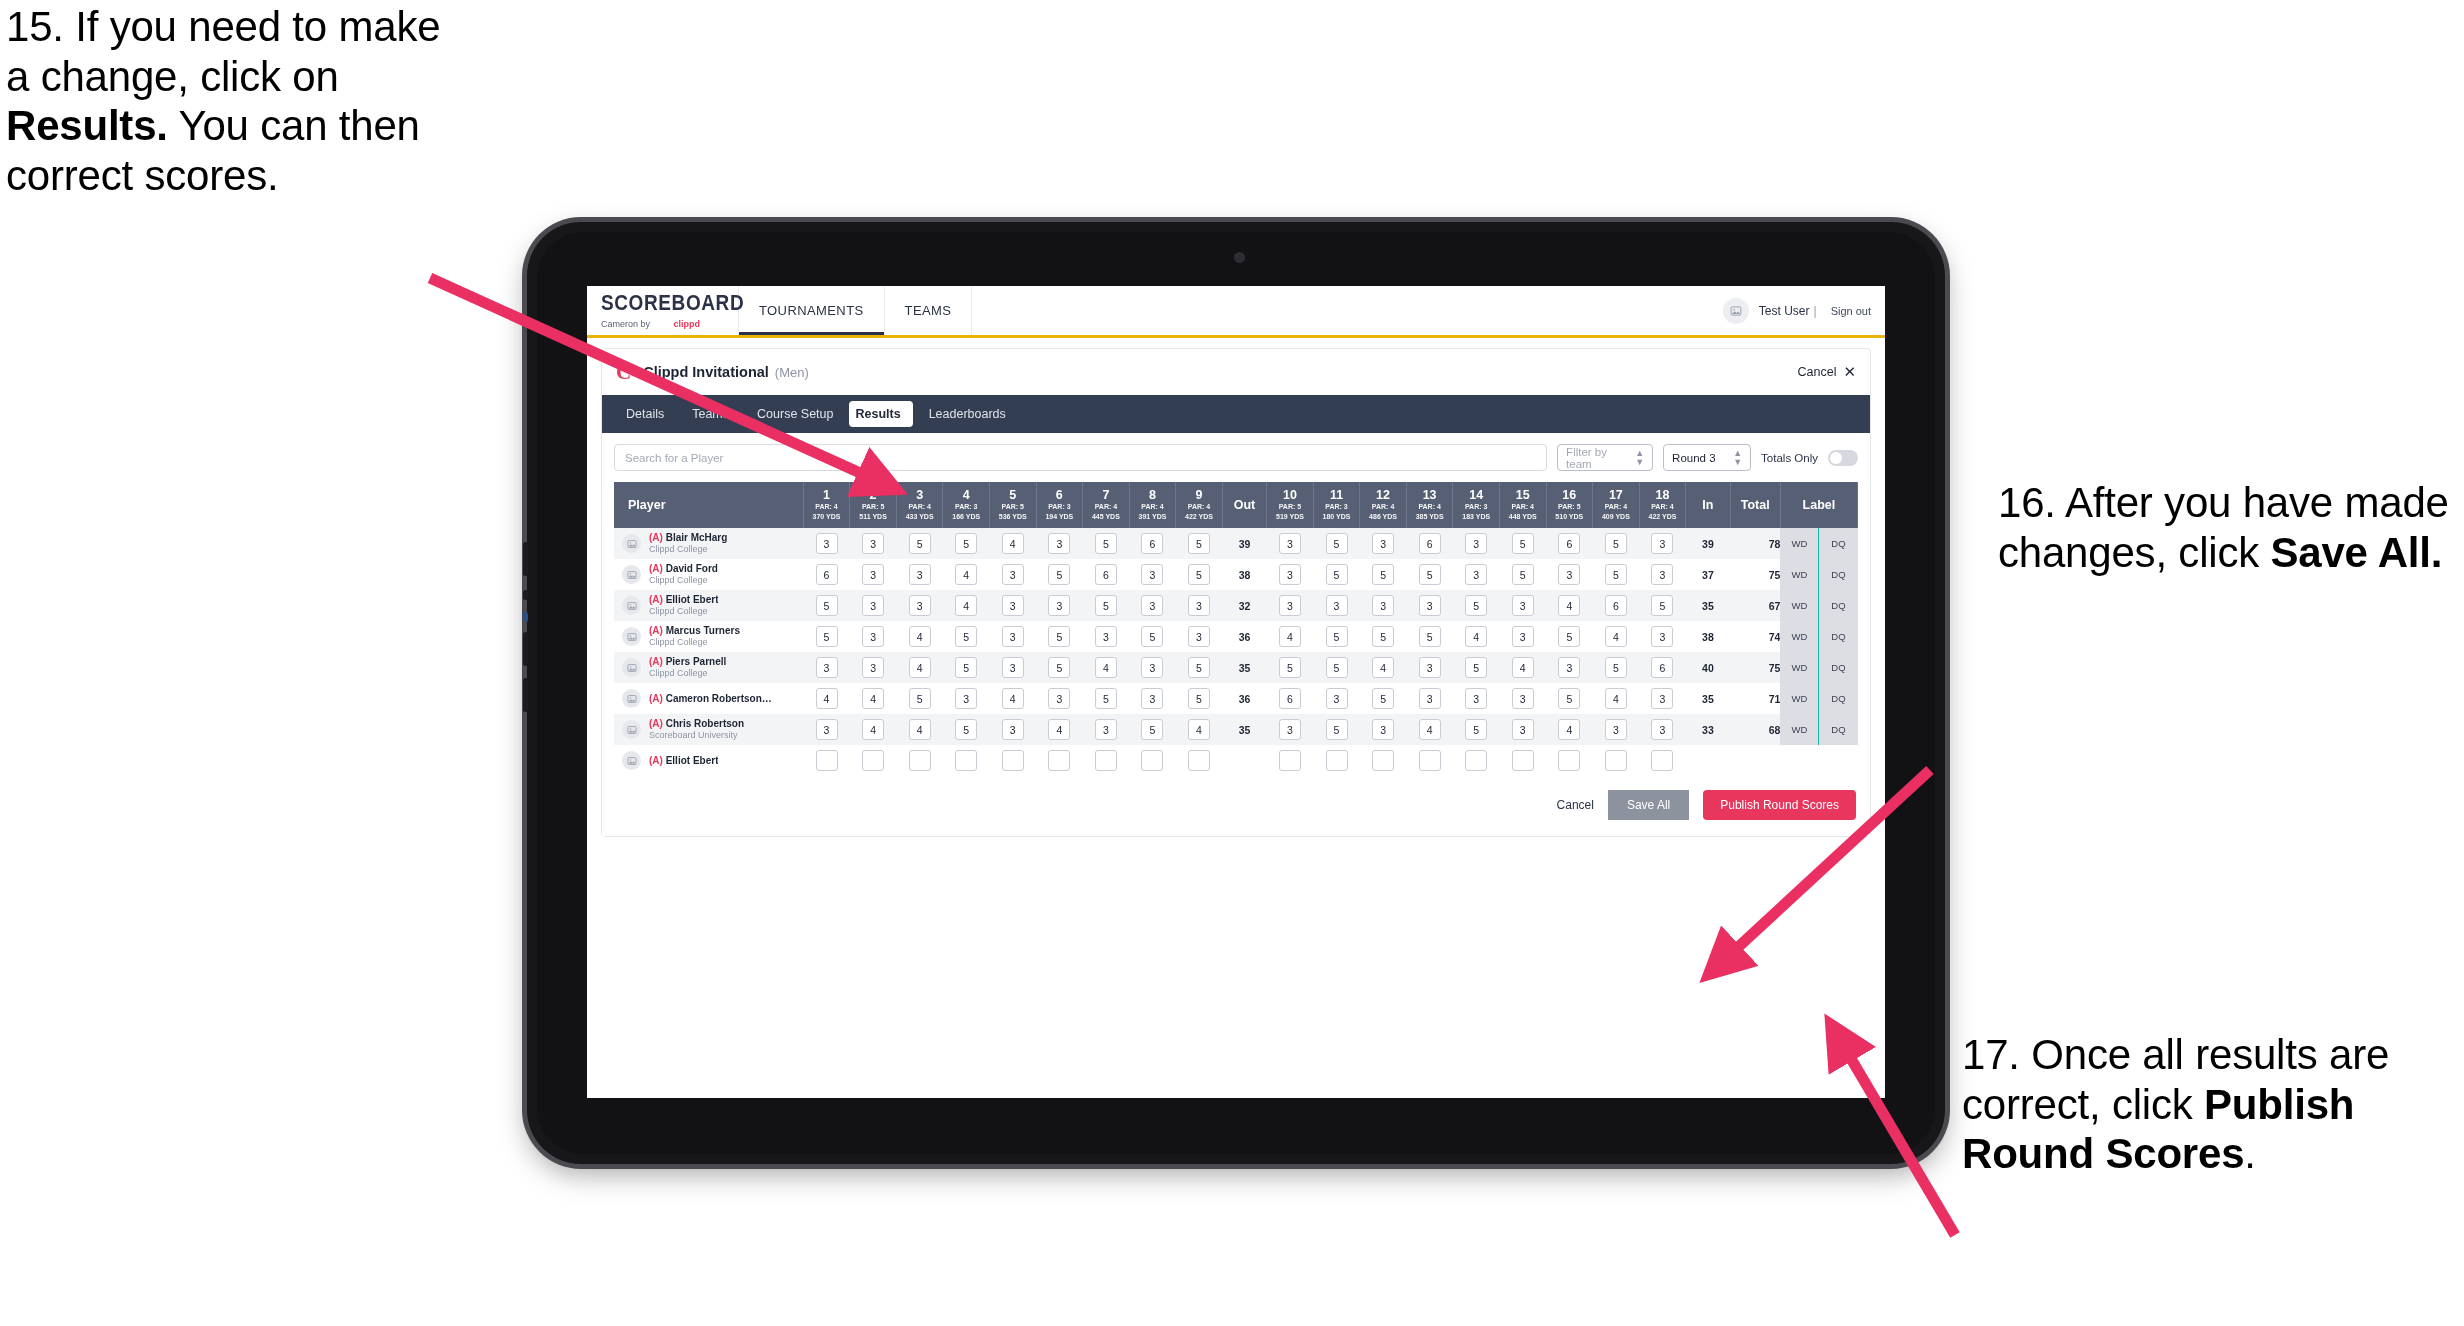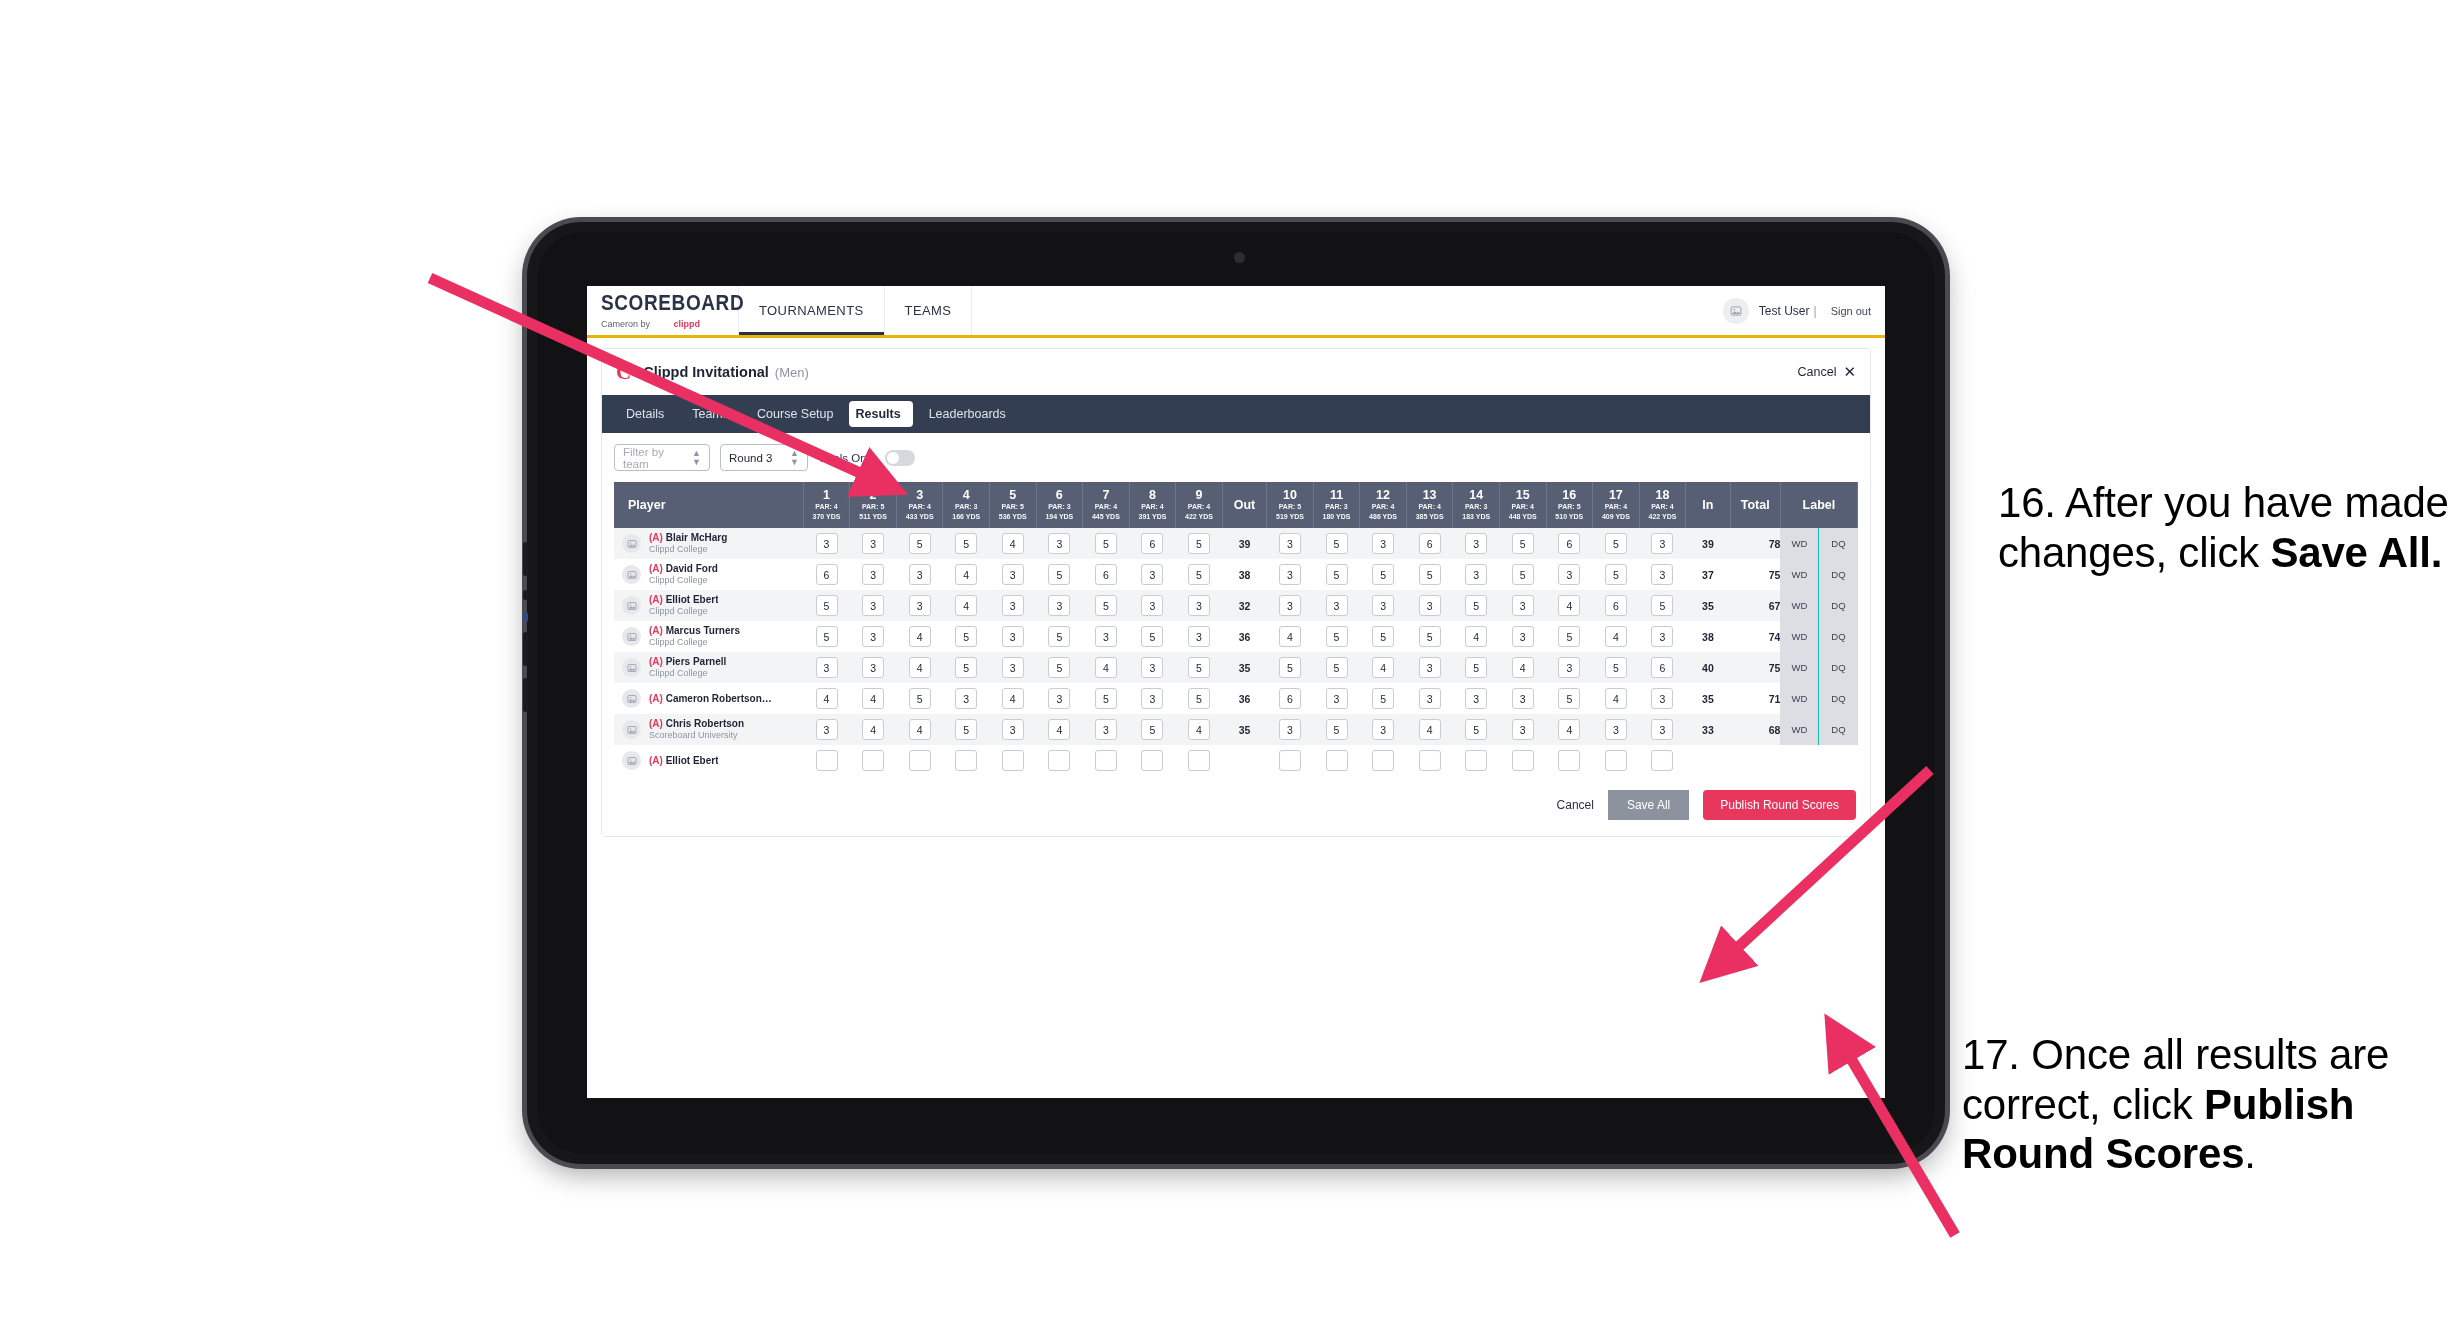--- a/index.html
+++ b/index.html
@@ -149,20 +149,23 @@
   .cardfoot { display: flex; align-items: center; justify-content: flex-end; gap: 14px; padding: 14px 14px 16px; background: #fff; }
   .btn-cancel { font-size: 12px; color: #2b3247; }
   .btn-save { background: #8d939e; color: #fff; font-size: 12px; padding: 8px 19px; border-radius: 0; }
   .btn-pub { background: #e8365d; color: #fff; font-size: 12px; padding: 8px 17px; border-radius: 4px; }
 </style>
 </head>
 <body>
 
 <div class="stage">
 
+  <div class="anno" id="anno-15">
+    <span>15. If you need to make a change, click on </span><b>Results.</b><span> You can then correct scores.</span>
+  </div>
   <div class="anno" id="anno-16">
     <span>16. After you have made changes, click </span><b>Save All.</b><span></span>
   </div>
   <div class="anno" id="anno-17">
     <span>17. Once all results are correct, click </span><b>Publish Round Scores</b><span>.</span>
   </div>
 
   <div class="device">
     <div class="device-inner-frame"></div>
     <div class="cam" style="left:707px; top:30px;"></div>
@@ -211,20 +214,21 @@
 
           <div class="tabstrip">
             <div class="tab">Details</div>
             <div class="tab">Teams</div>
             <div class="tab">Course Setup</div>
             <div class="tab sel">Results</div>
             <div class="tab">Leaderboards</div>
           </div>
 
           <div class="filterbar">
+            <div class="search">Search for a Player</div>
             <div class="selbox ph">
               <span>Filter by team</span>
               <span class="chev">▲<br>▼</span>
             </div>
             <div class="selbox rnd">
               <span>Round 3</span>
               <span class="chev">▲<br>▼</span>
             </div>
             <div class="totals-lbl">Totals Only</div>
             <div class="toggle">

